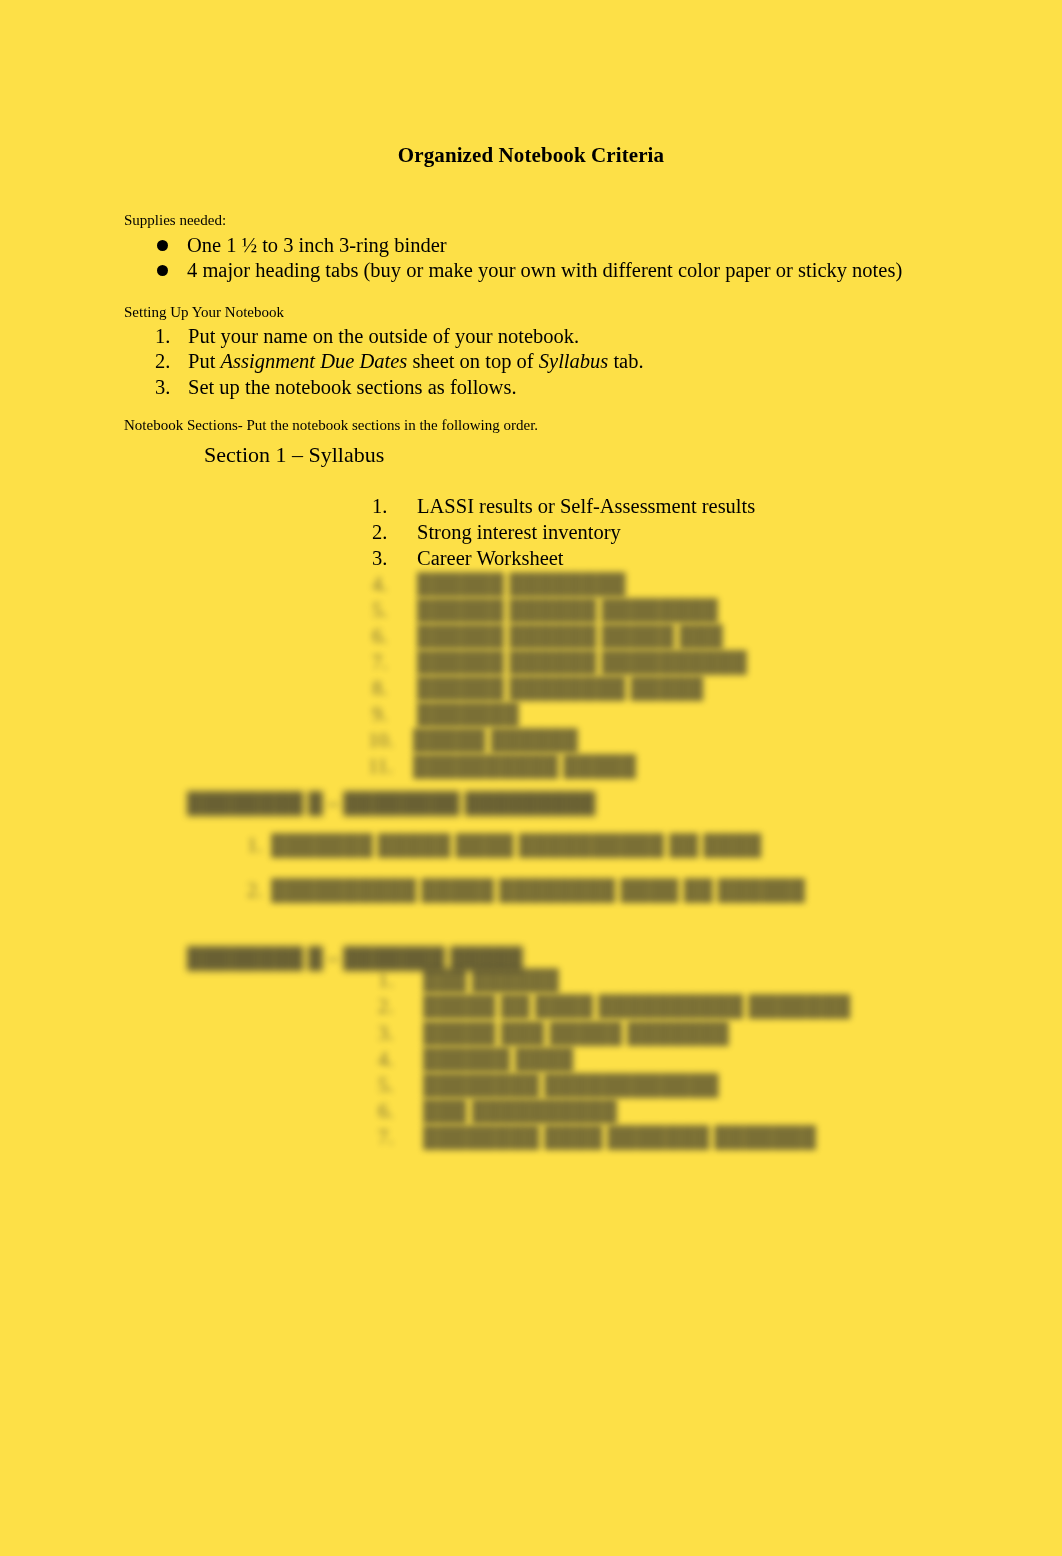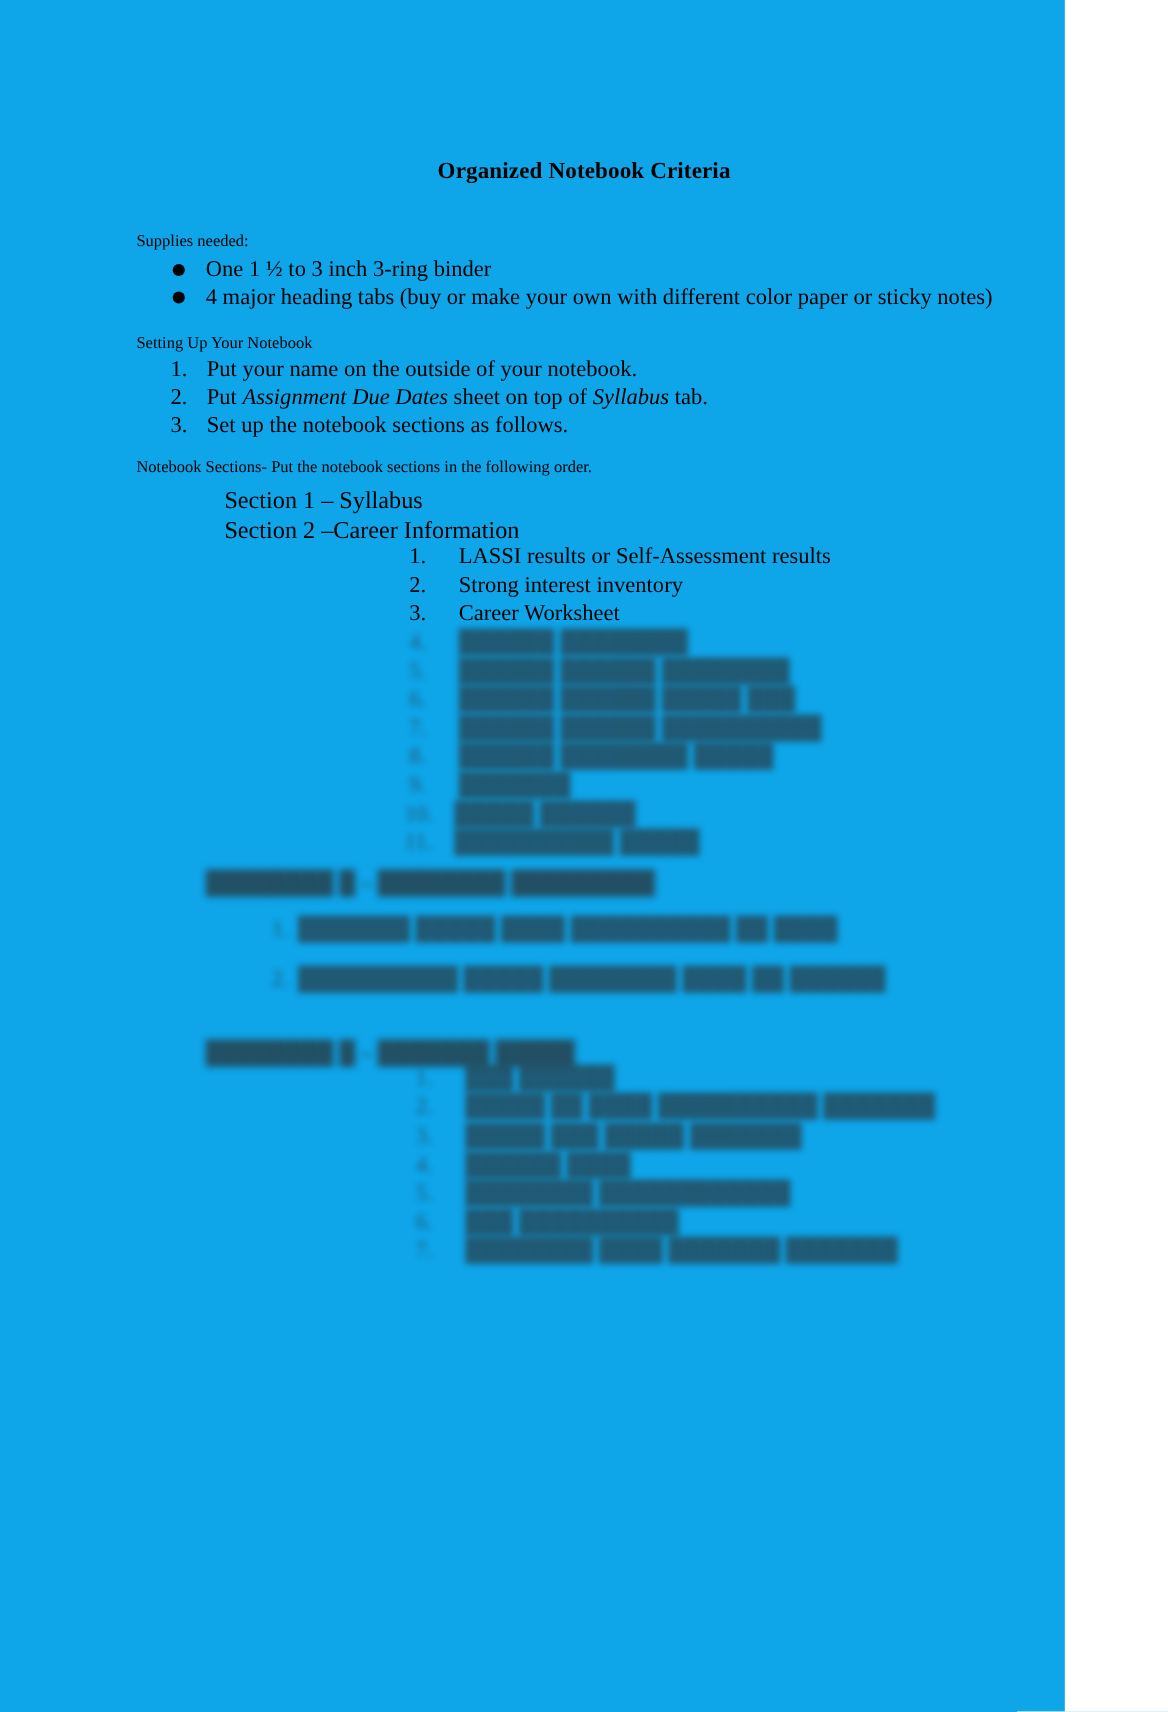--- a/index.html
+++ b/index.html
@@ -7,23 +7,23 @@
     margin: 0;
     padding: 0;
     background: #ffffff;
   }
   body {
     font-family: "Liberation Serif", "DejaVu Serif", serif;
     color: #000000;
   }
   #page {
     position: relative;
-    width: 968px;
+    width: 1062px;
     height: 1556px;
-    background: #0ea5e9;
+    background: #fde047;
     overflow: hidden;
   }
 
   
   .doc-title {
     position: absolute;
     left: 0;
     top: 143px;
     width: 1062px;
     text-align: center;
@@ -179,21 +179,20 @@
   </div>
   <div class="num-row setup-3">
     <span class="num">3.</span>
     <span class="ntext">Set up the notebook sections as follows.</span>
   </div>
 
   <div class="line lbl-sections">Notebook Sections-   Put the notebook sections in the following order.</div>
 
   <div class="sect-head sect-1">Section 1 – Syllabus</div>
 
-  <div class="sect-head sect-2">Section 2 –Career Information</div>
 
   <div class="sub-row s2-1">
     <span class="num">1.</span>
     <span class="ntext">LASSI results or Self-Assessment results</span>
   </div>
   <div class="sub-row s2-2">
     <span class="num">2.</span>
     <span class="ntext">Strong interest inventory</span>
   </div>
   <div class="sub-row s2-3">

